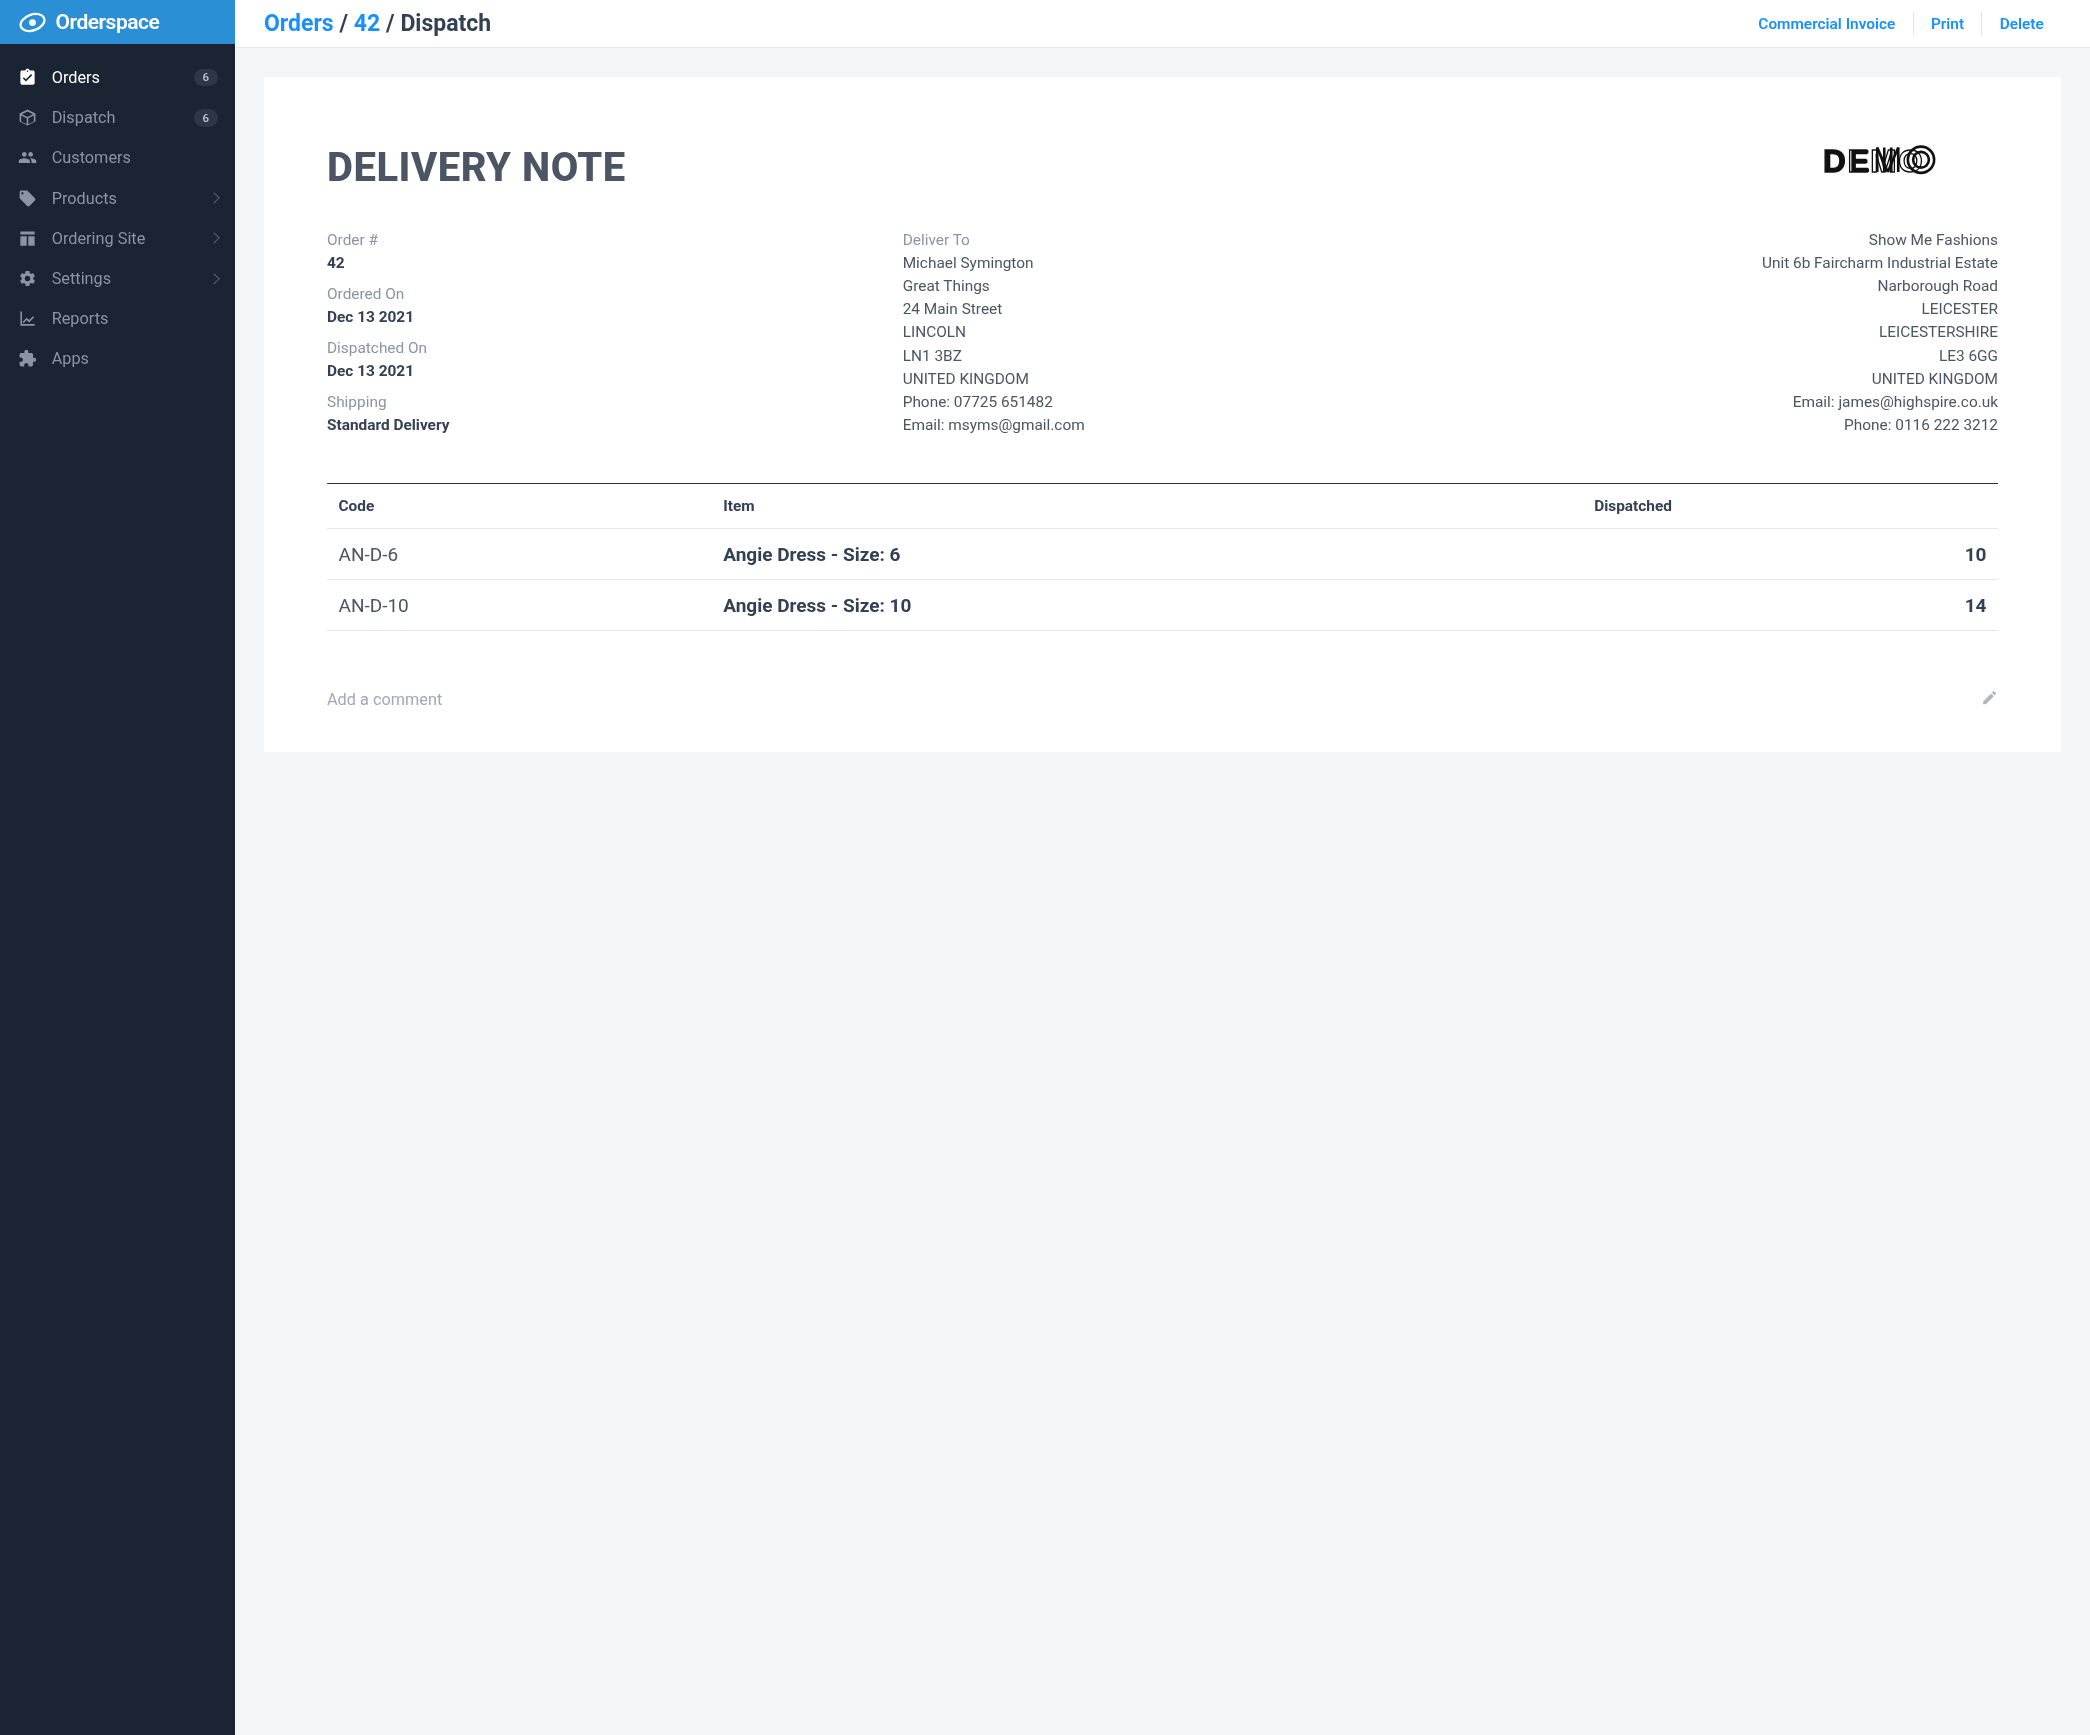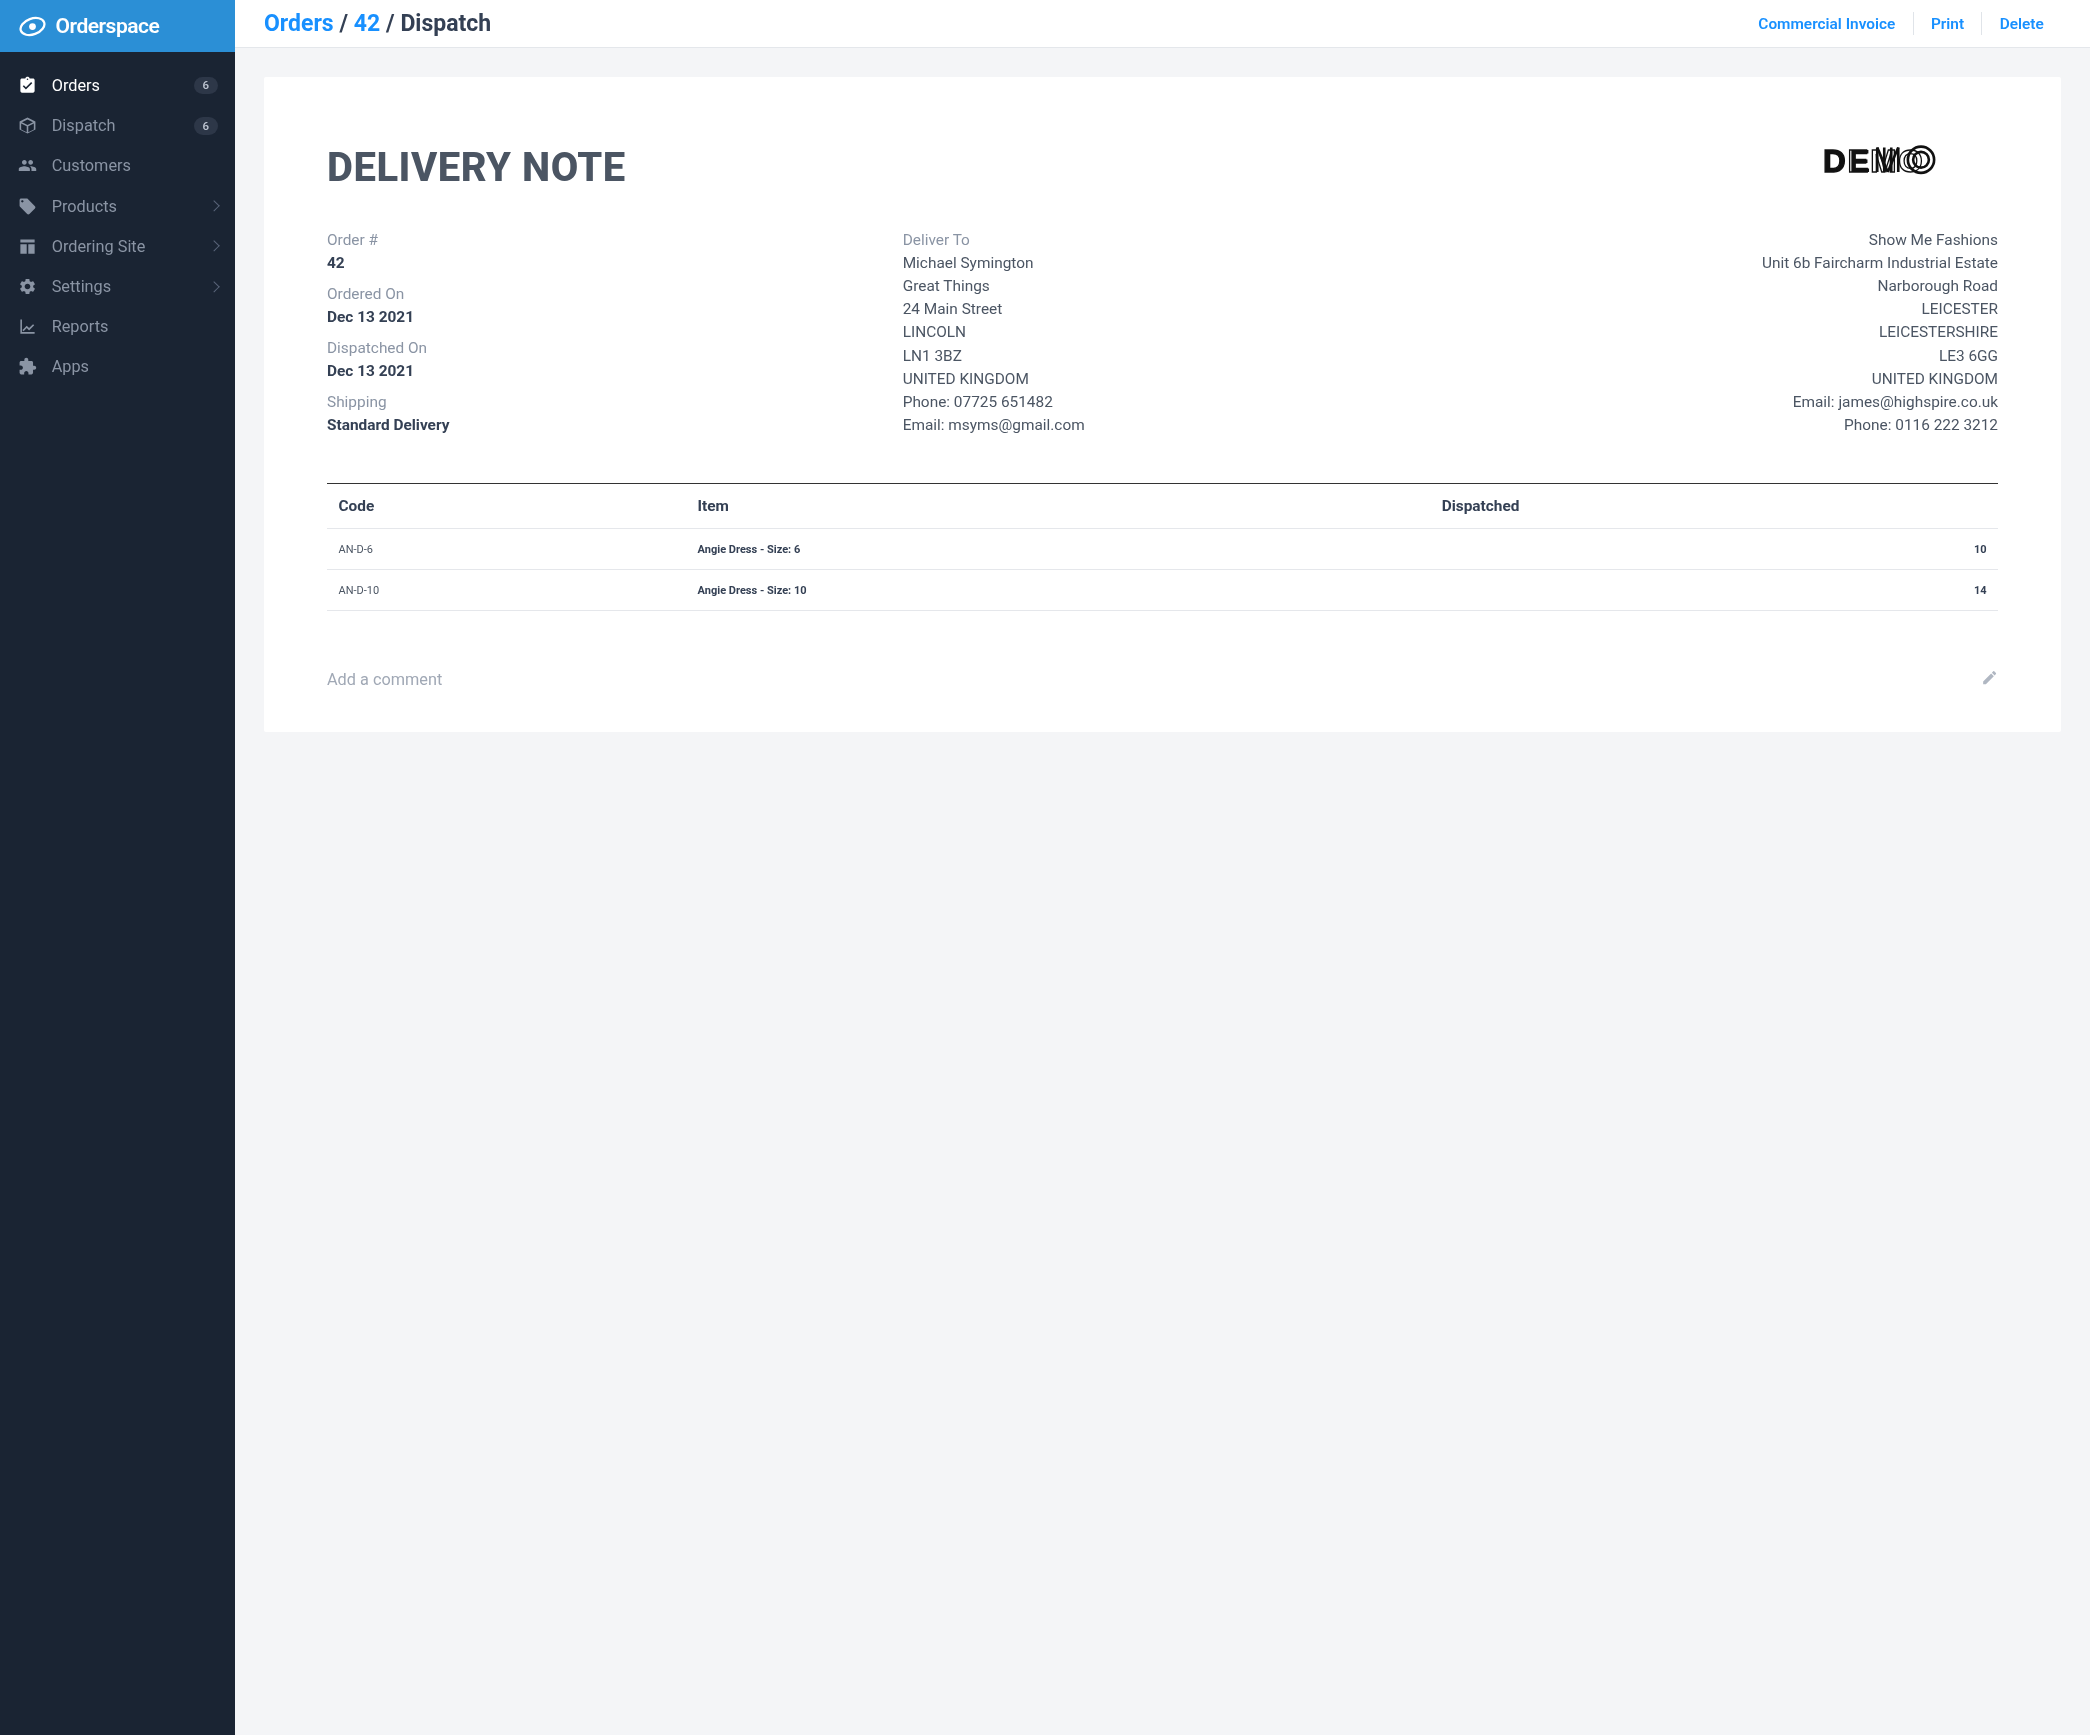--- a/index.html
+++ b/index.html
@@ -18,21 +18,21 @@
     }
     .sidebar {
       width: 235px;
       background: #1a2433;
       display: flex;
       flex-direction: column;
       flex-shrink: 0;
     }
     .sidebar-header {
       background: #2b8fd6;
-      height: 52px;
+      height: 44px;
       display: flex;
       align-items: center;
       padding-left: 19px;
       gap: 9.6px;
     }
     .sidebar-logo {
       width: 27px;
       height: 27px;
       display: flex;
       align-items: center;
@@ -204,21 +204,21 @@
       color: #344054;
       border-bottom: 1px solid #e5e7eb;
     }
     .items-table th:last-child {
       text-align: left;
       margin-top: 16px;
     }
     .items-table td {
       padding: 13.4px 11.5px;
       border-bottom: 1px solid #e5e7eb;
-      font-size: 11px;
+      font-size: 19px;
       color: #4b5563;
     }
     .items-table td.bold {
       font-weight: 700;
       color: #344054;
     }
     .items-table td:last-child {
       text-align: right;
       font-weight: 700;
       color: #344054;

